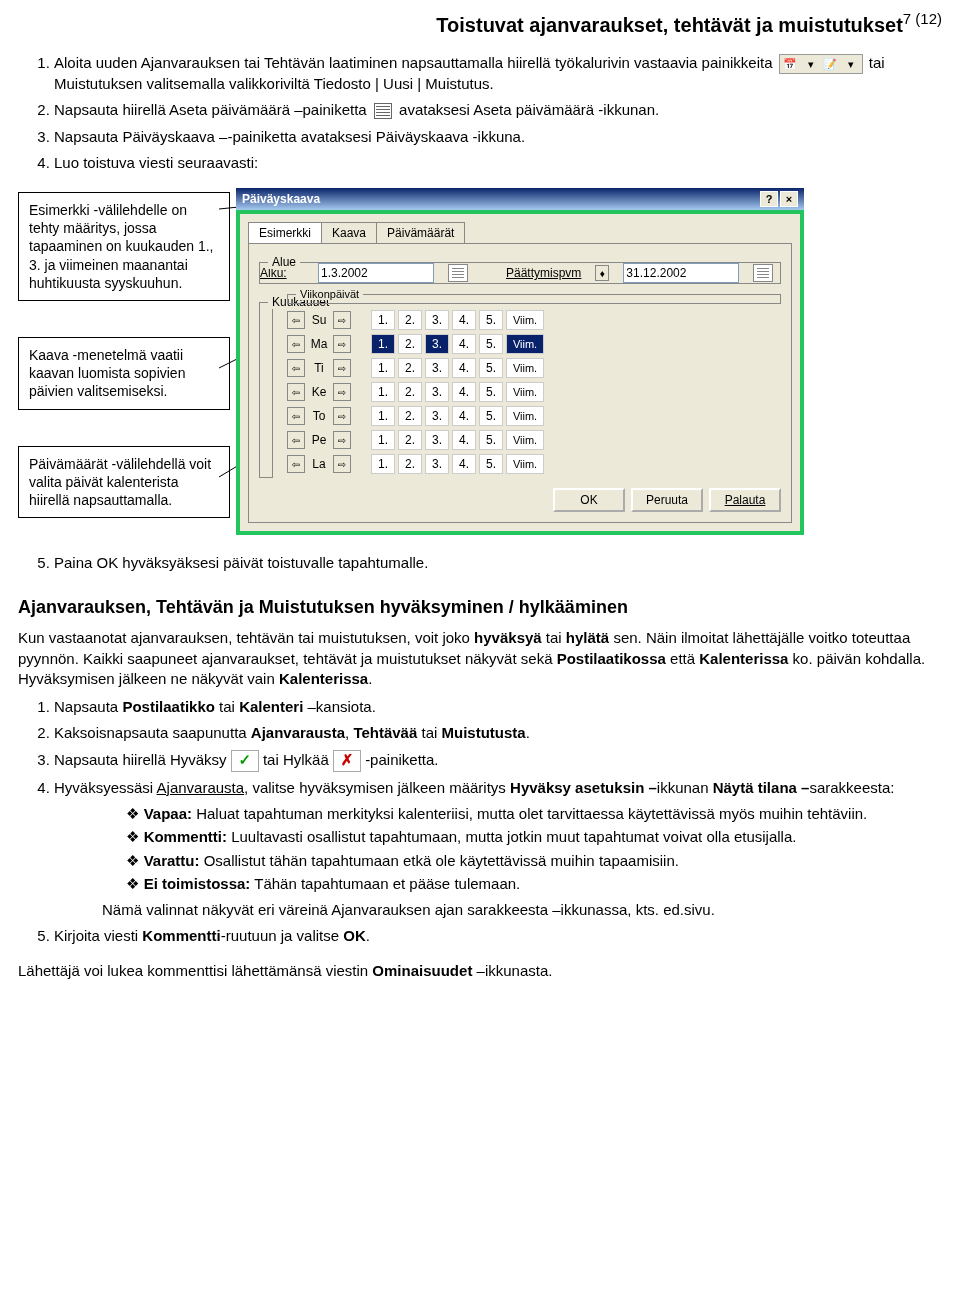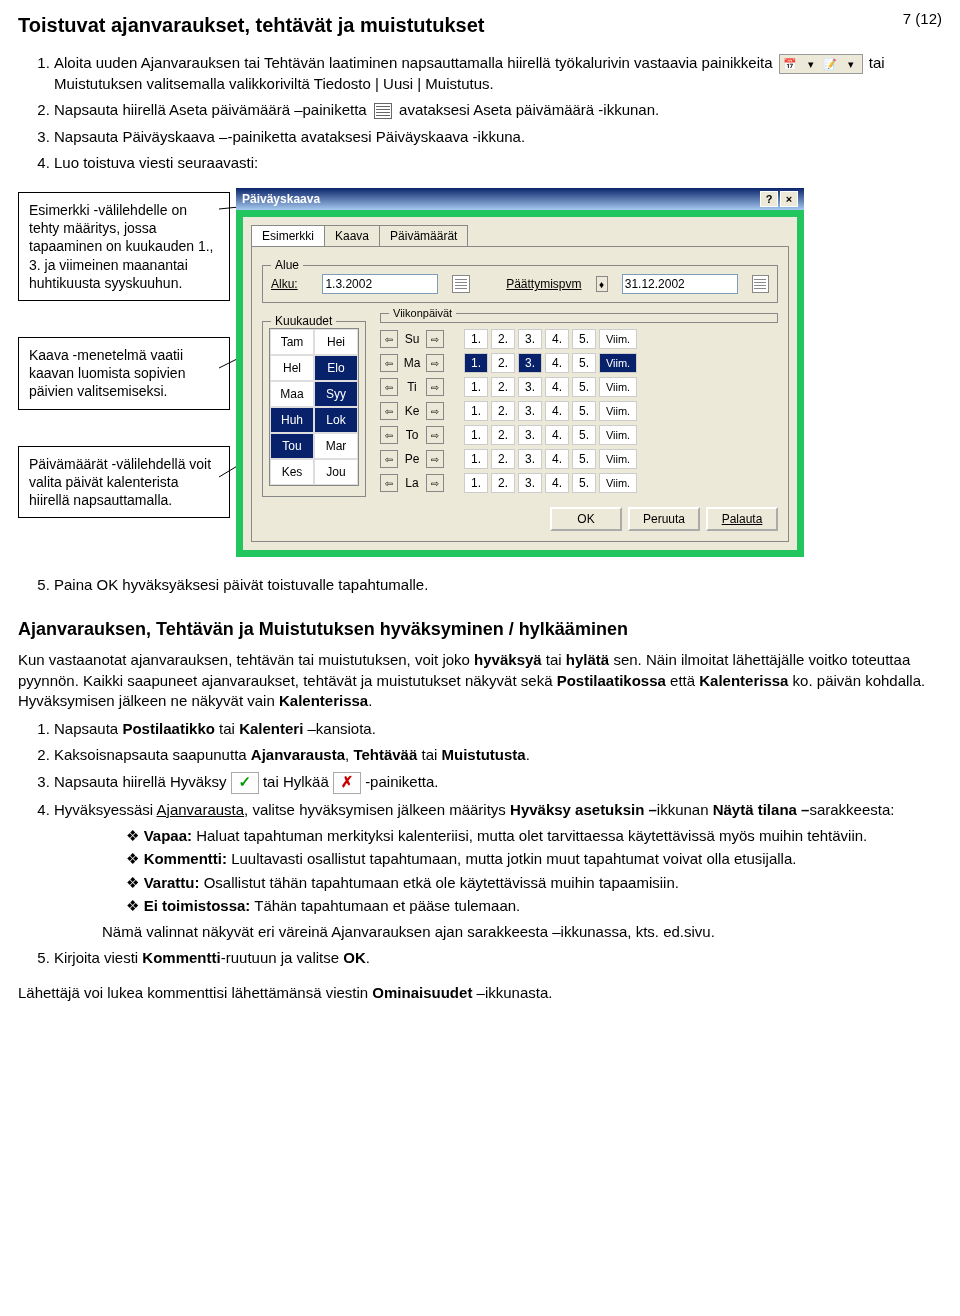--- a/index.html
+++ b/index.html
@@ -4,41 +4,41 @@
 <style>
   body {
     font-family: Arial, Helvetica, sans-serif;
     font-size: 15px;
     margin: 0;
     padding: 10px 18px;
     width: 960px;
     box-sizing: border-box;
     color: #000;
   }
-  .header-row { display:flex; justify-content:space-between; align-items:flex-start; }
+  .header-row { display:flex; justify-content:flex-end; align-items:flex-start; }
   h1 { font-size: 20px; font-weight:bold; margin: 4px 0 12px 0; }
   .pagenum { font-size:15px; }
   ol { padding-left: 36px; margin-top:4px;}
   ol li { margin-bottom: 6px; line-height:1.35; }
   .iconbar { display:inline-flex; vertical-align:middle; border:1px solid #999; background:#ece9d8; padding:1px 2px; gap:2px; margin:0 2px;}
   .iconbtn { width:18px; height:16px; display:inline-flex; align-items:center; justify-content:center; font-size:11px; background:#ece9d8; }
   .small-calendar-icon { display:inline-flex; width:16px;height:14px;background:#fff;border:1px solid #666; margin:0 3px; vertical-align:middle; position:relative;}
   .small-calendar-icon::after{content:"";position:absolute;top:2px;left:1px;right:1px;bottom:1px;background:repeating-linear-gradient(#666 0 1px,transparent 1px 3px);}
   .callout { border:1.5px solid #000; padding:8px 10px; width:190px; font-size:14px; line-height:1.3; background:#fff; position:relative;}
   .dialog-area { display:flex; gap:6px; margin-top:14px;}
   .callouts-col { display:flex; flex-direction:column; gap:36px; }
   .dialog { position:relative; width:568px;}
   .dlg-title { background:linear-gradient(#0a246a,#a6caf0); color:#fff; font-size:12px; font-weight:bold; padding:3px 6px; display:flex; justify-content:space-between; align-items:center;}
   .dlg-title .tbtns { display:flex; gap:2px;}
   .dlg-title .tbtn { width:16px; height:14px; background:#ece9d8; border:1px solid #fff; display:flex;align-items:center;justify-content:center; color:#000;font-size:11px;font-weight:bold;}
-  .dlg-body { background:#ece9d8; border:7px solid #22c55e; padding:8px; }
+  .dlg-body { background:#ece9d8; border:4px solid #22c55e; padding:8px; }
   .tabs { display:flex; }
   .tab { border:1px solid #888; border-bottom:none; padding:3px 10px; font-size:12px; background:#ece9d8; margin-right:-1px; }
   .tab.active { background:#fff; position:relative; z-index:1;}
-  .fieldset { border:1px solid #888; margin-top:8px; padding:8px; position:relative;}
+  .fieldset { border:1px solid #888; margin-top:8px; position:relative;}
   .fieldset-legend { position:absolute; top:-8px; left:8px; background:#ece9d8; padding:0 4px; font-size:12px;}
   .date-row { display:flex; align-items:center; gap:14px; font-size:12px;}
   .date-row .lbl { width:44px; text-decoration:underline;}
   .date-row input { width:110px; font-size:12px; border:1px solid #7f9db9; padding:2px;}
   .cal-icon { display:inline-flex;width:18px;height:16px;border:1px solid #888;background:#fff;align-items:center;justify-content:center;}
   .cal-icon::after{content:"";width:12px;height:10px;background:repeating-linear-gradient(#888 0 1px,transparent 1px 3px);}
   .sep { width:10px;}
   .months-days { display:flex; gap:14px; margin-top:10px;}
   .months-grid { display:grid; grid-template-columns:repeat(2,44px); grid-auto-rows:26px; gap:0; border:1px solid #888;}
   .mcell { display:flex;align-items:center;justify-content:center;font-size:12px;background:#fff;border:1px solid #ddd;}
@@ -141,34 +141,20 @@
             <span style="text-decoration:underline;">Päättymispvm</span>
             <span style="border:1px solid #888;width:12px;height:14px;display:inline-flex;align-items:center;justify-content:center;font-size:10px;">♦</span>
             <input value="31.12.2002" style="">
             <span class="cal-icon"></span>
           </div>
         </div>
 
         <div class="months-days">
           <div class="fieldset" style="padding:6px;">
             <span class="fieldset-legend">Kuukaudet</span>
-            <div class="months-grid" id="months-grid">
-                <div class="mcell">Tam</div>
-                <div class="mcell">Hei</div>
-                <div class="mcell">Hel</div>
-                <div class="mcell sel">Elo</div>
-                <div class="mcell">Maa</div>
-                <div class="mcell sel">Syy</div>
-                <div class="mcell sel">Huh</div>
-                <div class="mcell sel">Lok</div>
-                <div class="mcell sel">Tou</div>
-                <div class="mcell">Mar</div>
-                <div class="mcell">Kes</div>
-                <div class="mcell">Jou</div>
-              </div>
           </div>
           <div style="flex:1;">
             <div class="vkgroup">
               <span class="fieldset-legend">Viikonpäivät</span>
             </div>
             <div class="day-table" id="day-table">
                 <div class="day-row">
                   <div class="arrow-btn">⇦</div>
                   <div class="day-lbl">Su</div>
                   <div class="arrow-btn">⇨</div>

